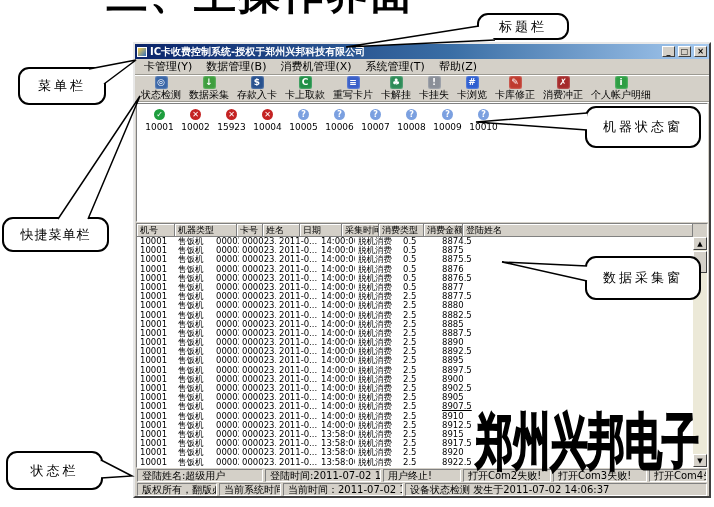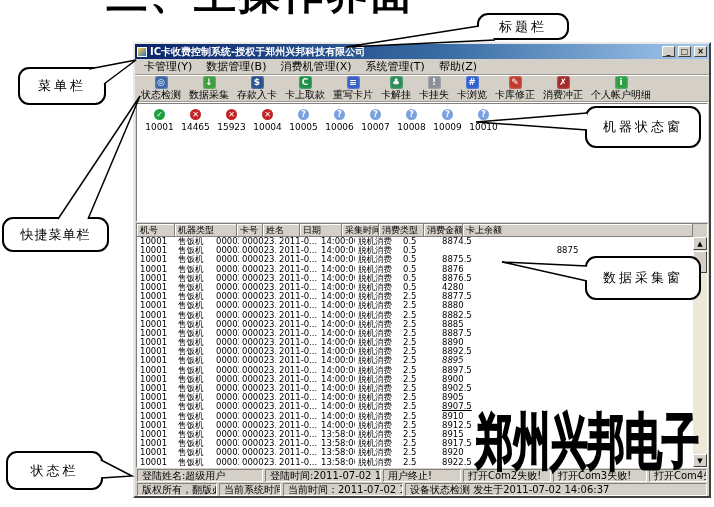--- a/index.html
+++ b/index.html
@@ -167,21 +167,21 @@
         </div>
       </div>
 
     <div id="machine-panel">
         <div class="machine">
           <div class="mic ok">✓</div>
           <div class="mlabel">10001</div>
         </div>
         <div class="machine">
           <div class="mic error">✕</div>
-          <div class="mlabel">14465</div>
+          <div class="mlabel">10002</div>
         </div>
         <div class="machine">
           <div class="mic error">✕</div>
           <div class="mlabel">15923</div>
         </div>
         <div class="machine">
           <div class="mic error">✕</div>
           <div class="mlabel">10004</div>
         </div>
         <div class="machine">
@@ -213,21 +213,21 @@
     <div id="table-wrap">
       <div id="table-header">
           <div class="th" style="width: 38px;">机号</div>
           <div class="th" style="width: 62px;">机器类型</div>
           <div class="th" style="width: 26px;">卡号</div>
           <div class="th" style="width: 37px;">姓名</div>
           <div class="th" style="width: 42px;">日期</div>
           <div class="th" style="width: 37px;">采集时间</div>
           <div class="th" style="width: 45px;">消费类型</div>
           <div class="th" style="width: 39px;">消费金额</div>
-          <div class="th" style="flex: 1 1 0%;">卡上余额</div>
+          <div class="th" style="flex: 1 1 0%;">登陆姓名</div>
         </div>
       <div id="table-body">
           <div class="trow">
             <div class="td" style="width: 38px;">10001</div>
             <div class="td" style="width: 38px;">售饭机</div>
             <div class="td" style="width: 26px;">000023</div>
             <div class="td" style="width: 37px;">000023...</div>
             <div class="td" style="width: 42px;">2011-0...</div>
             <div class="td" style="width: 37px;">14:00:00</div>
             <div class="td" style="width: 45px;">脱机消费</div>
@@ -236,21 +236,21 @@
           </div>
           <div class="trow">
             <div class="td" style="width: 38px;">10001</div>
             <div class="td" style="width: 38px;">售饭机</div>
             <div class="td" style="width: 26px;">000023</div>
             <div class="td" style="width: 37px;">000023...</div>
             <div class="td" style="width: 42px;">2011-0...</div>
             <div class="td" style="width: 37px;">14:00:00</div>
             <div class="td" style="width: 45px;">脱机消费</div>
             <div class="td" style="width: 39px;">0.5</div>
-            <div class="td" style="flex: 1 1 0%; text-align: center;">8875</div>
+            <div class="td" style="flex: 1 1 0%;">8875</div>
           </div>
           <div class="trow">
             <div class="td" style="width: 38px;">10001</div>
             <div class="td" style="width: 38px;">售饭机</div>
             <div class="td" style="width: 26px;">000023</div>
             <div class="td" style="width: 37px;">000023...</div>
             <div class="td" style="width: 42px;">2011-0...</div>
             <div class="td" style="width: 37px;">14:00:00</div>
             <div class="td" style="width: 45px;">脱机消费</div>
             <div class="td" style="width: 39px;">0.5</div>
@@ -280,21 +280,21 @@
           </div>
           <div class="trow">
             <div class="td" style="width: 38px;">10001</div>
             <div class="td" style="width: 38px;">售饭机</div>
             <div class="td" style="width: 26px;">000023</div>
             <div class="td" style="width: 37px;">000023...</div>
             <div class="td" style="width: 42px;">2011-0...</div>
             <div class="td" style="width: 37px;">14:00:00</div>
             <div class="td" style="width: 45px;">脱机消费</div>
             <div class="td" style="width: 39px;">0.5</div>
-            <div class="td" style="flex: 1 1 0%;">4280</div>
+            <div class="td" style="flex: 1 1 0%;">8877</div>
           </div>
           <div class="trow">
             <div class="td" style="width: 38px;">10001</div>
             <div class="td" style="width: 38px;">售饭机</div>
             <div class="td" style="width: 26px;">000023</div>
             <div class="td" style="width: 37px;">000023...</div>
             <div class="td" style="width: 42px;">2011-0...</div>
             <div class="td" style="width: 37px;">14:00:00</div>
             <div class="td" style="width: 45px;">脱机消费</div>
             <div class="td" style="width: 39px;">2.5</div>
@@ -368,21 +368,21 @@
           </div>
           <div class="trow">
             <div class="td" style="width: 38px;">10001</div>
             <div class="td" style="width: 38px;">售饭机</div>
             <div class="td" style="width: 26px;">000023</div>
             <div class="td" style="width: 37px;">000023...</div>
             <div class="td" style="width: 42px;">2011-0...</div>
             <div class="td" style="width: 37px;">14:00:00</div>
             <div class="td" style="width: 45px;">脱机消费</div>
             <div class="td" style="width: 39px;">2.5</div>
-            <div class="td" style="flex: 1 1 0%; font-style: italic;">8895</div>
+            <div class="td" style="flex: 1 1 0%;">8895</div>
           </div>
           <div class="trow">
             <div class="td" style="width: 38px;">10001</div>
             <div class="td" style="width: 38px;">售饭机</div>
             <div class="td" style="width: 26px;">000023</div>
             <div class="td" style="width: 37px;">000023...</div>
             <div class="td" style="width: 42px;">2011-0...</div>
             <div class="td" style="width: 37px;">14:00:00</div>
             <div class="td" style="width: 45px;">脱机消费</div>
             <div class="td" style="width: 39px;">2.5</div>

